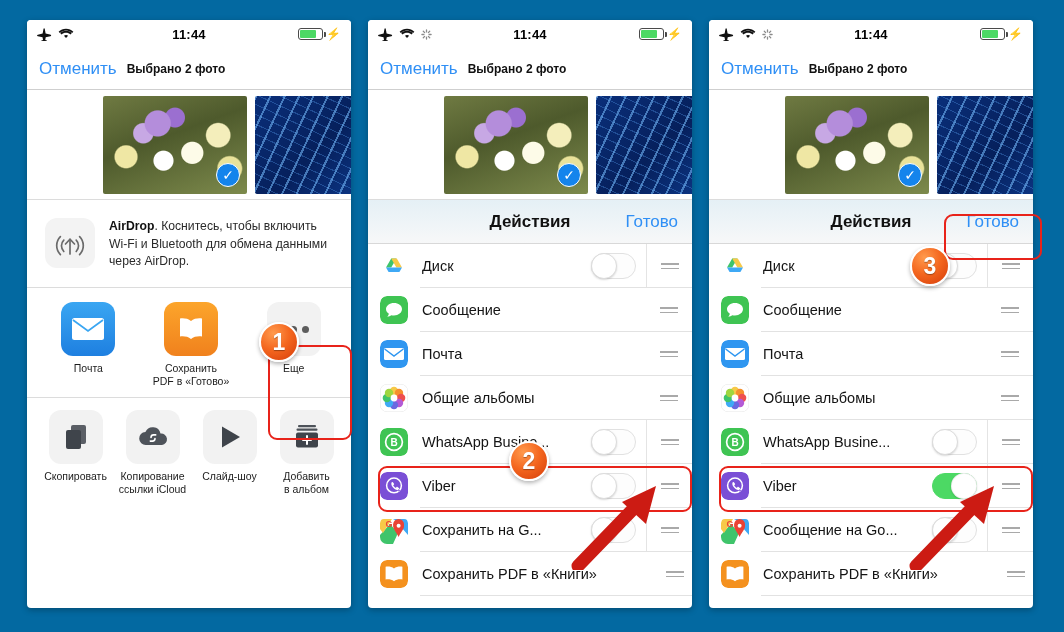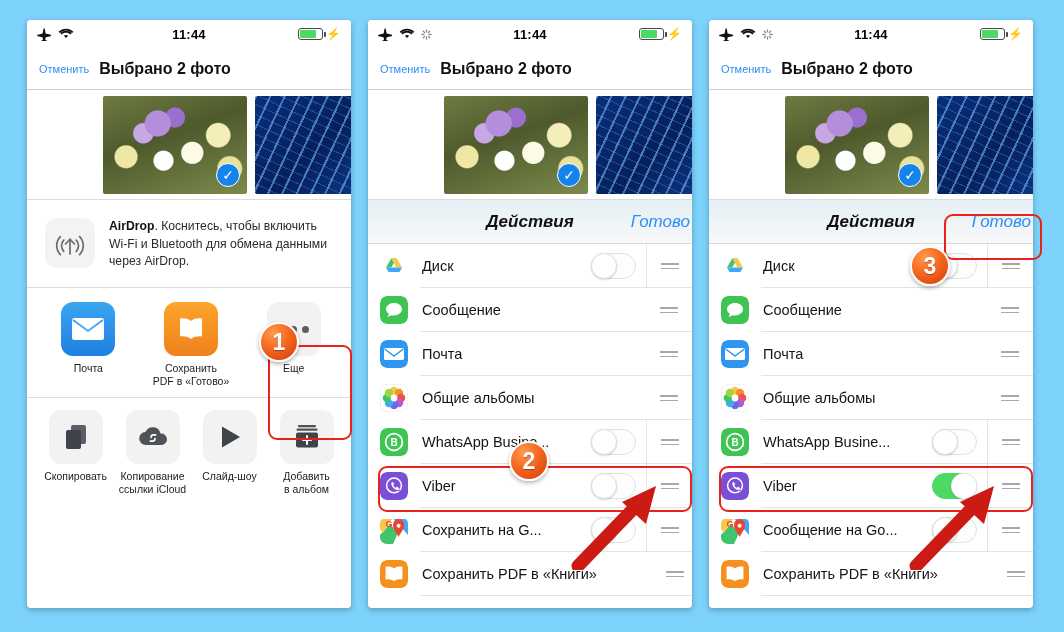--- a/index.html
+++ b/index.html
@@ -6,21 +6,21 @@
   html, body {
     margin: 0; padding: 0;
     width: 1064px; height: 632px;
     background: #d2d2d2;
     font-family: "Liberation Sans", sans-serif;
     overflow: hidden;
   }
   .stage {
     position: relative;
     width: 1064px; height: 632px;
-    background: #7dd3fc;
+    background: #0369a1;
   }
 
   
   .phone {
     position: absolute;
     top: 20px;
     width: 324px;
     height: 588px;
     background: #ffffff;
     border-radius: 4px;
@@ -84,26 +84,26 @@
   .navbar {
     height: 42px;
     background: #ffffff;
     display: flex;
     align-items: center;
     padding: 0 12px;
     border-bottom: 1px solid #cfcfcf;
   }
   .nav-cancel {
     color: #2f8ff5;
-    font-size: 11px;
+    font-size: 17px;
     margin-right: 10px;
     white-space: nowrap;
   }
   .nav-title {
-    font-size: 16px;
+    font-size: 12px;
     font-weight: bold;
     color: #111;
     white-space: nowrap;
   }
 
   
   .photostrip {
     position: relative;
     height: 110px;
     background: #ffffff;
@@ -218,35 +218,34 @@
 
   
   .sheet-head {
     position: relative;
     height: 44px;
     background: #f7f7f7;
     display: flex;
     align-items: center;
     justify-content: center;
     border-bottom: 1px solid #d8d8d8;
-    font-style: italic;
   }
   .sheet-tint {
     position: absolute; left: 0; top: 0; right: 0; height: 100%;
     background: linear-gradient(180deg, rgba(214,234,244,.55), rgba(247,250,252,.25));
   }
   .sheet-title {
     position: relative;
     font-size: 17px;
     font-weight: bold;
     color: #111;
   }
   .sheet-done {
     position: absolute;
-    right: 2px;
+    right: 14px;
     font-size: 17px;
     color: #2f8ff5;
   }
   .list { background: #fff; }
   .list-row {
     position: relative;
     height: 44px;
     display: flex;
     align-items: center;
     padding-left: 12px;

